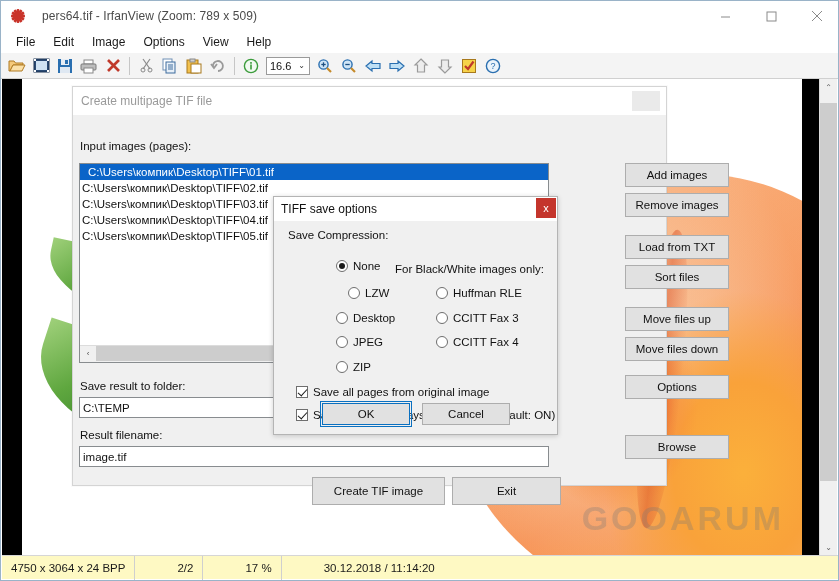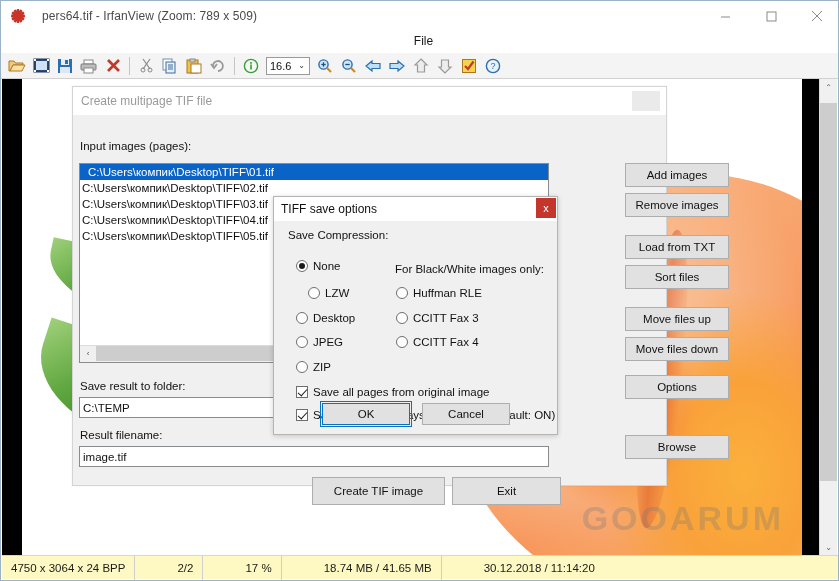--- a/index.html
+++ b/index.html
@@ -39,21 +39,20 @@
     width: 46px; height: 30px; display: flex; align-items: center; justify-content: center;
   }
   .win-btn svg { display:block; }
 
   
   .menubar {
     position: absolute; left: 0; top: 30px; width: 839px; height: 22px;
     background: #ffffff;
     display: flex; align-items: center; padding-left: 6px;
     box-sizing: border-box;
-    flex-direction: column;
   }
   .menu-item {
     font-size: 12px; color: #1a1a1a; padding: 3px 9px; white-space: nowrap;
   }
 
   
   .toolbar {
     position: absolute; left: 0; top: 52px; width: 839px; height: 26px;
     background: #f4f4f4;
     border-bottom: 1px solid #d0d0d0;
@@ -249,21 +248,21 @@
   }
   .tiff-title span { font-size: 12px; color: #111; }
   .tiff-close {
     position: absolute; right: 1px; top: 1px; width: 20px; height: 20px;
     background: #c4352c; color: #ffffff; font-size: 11px;
     display: flex; align-items: center; justify-content: center;
   }
   .tiff-body { position: absolute; left: 0; top: 24px; right: 0; bottom: 0; }
   .tiff-group-label { position: absolute; left: 14px; top: 8px; font-size: 11.5px; color: #111; }
 
-  .radio-row { position: absolute; display: flex; align-items: center; }
+  .radio-row { position: absolute; display: flex; align-items: center; margin-left: 40px; }
   .radio {
     width: 12px; height: 12px; border-radius: 50%;
     border: 1px solid #6e6e6e; background: #ffffff;
     box-sizing: border-box; margin-right: 5px; flex: none;
     position: relative;
   }
   .radio.checked::after {
     content: ""; position: absolute; left: 2px; top: 2px;
     width: 6px; height: 6px; border-radius: 50%; background: #1a1a1a;
   }
@@ -484,21 +483,20 @@
   <div class="vscroll">
     <div class="arrowbtn top">⌃</div>
     <div class="thumb"></div>
     <div class="arrowbtn bot">⌄</div>
   </div>
 
   <div class="statusbar">
     <div class="st-cell">4750 x 3064 x 24 BPP</div>
     <div class="st-cell">2/2</div>
     <div class="st-cell">17 %</div>
-    <div class="st-cell">18.74 MB / 41.65 MB</div>
     <div class="st-cell">30.12.2018 / 11:14:20</div>
   </div>
 
   <div class="dlg-main">
     <div class="dlg-title">
       <span>Create multipage TIF file</span>
     </div>
     <div class="dlg-close-ph"></div>
 
     <div class="dlg-body">

